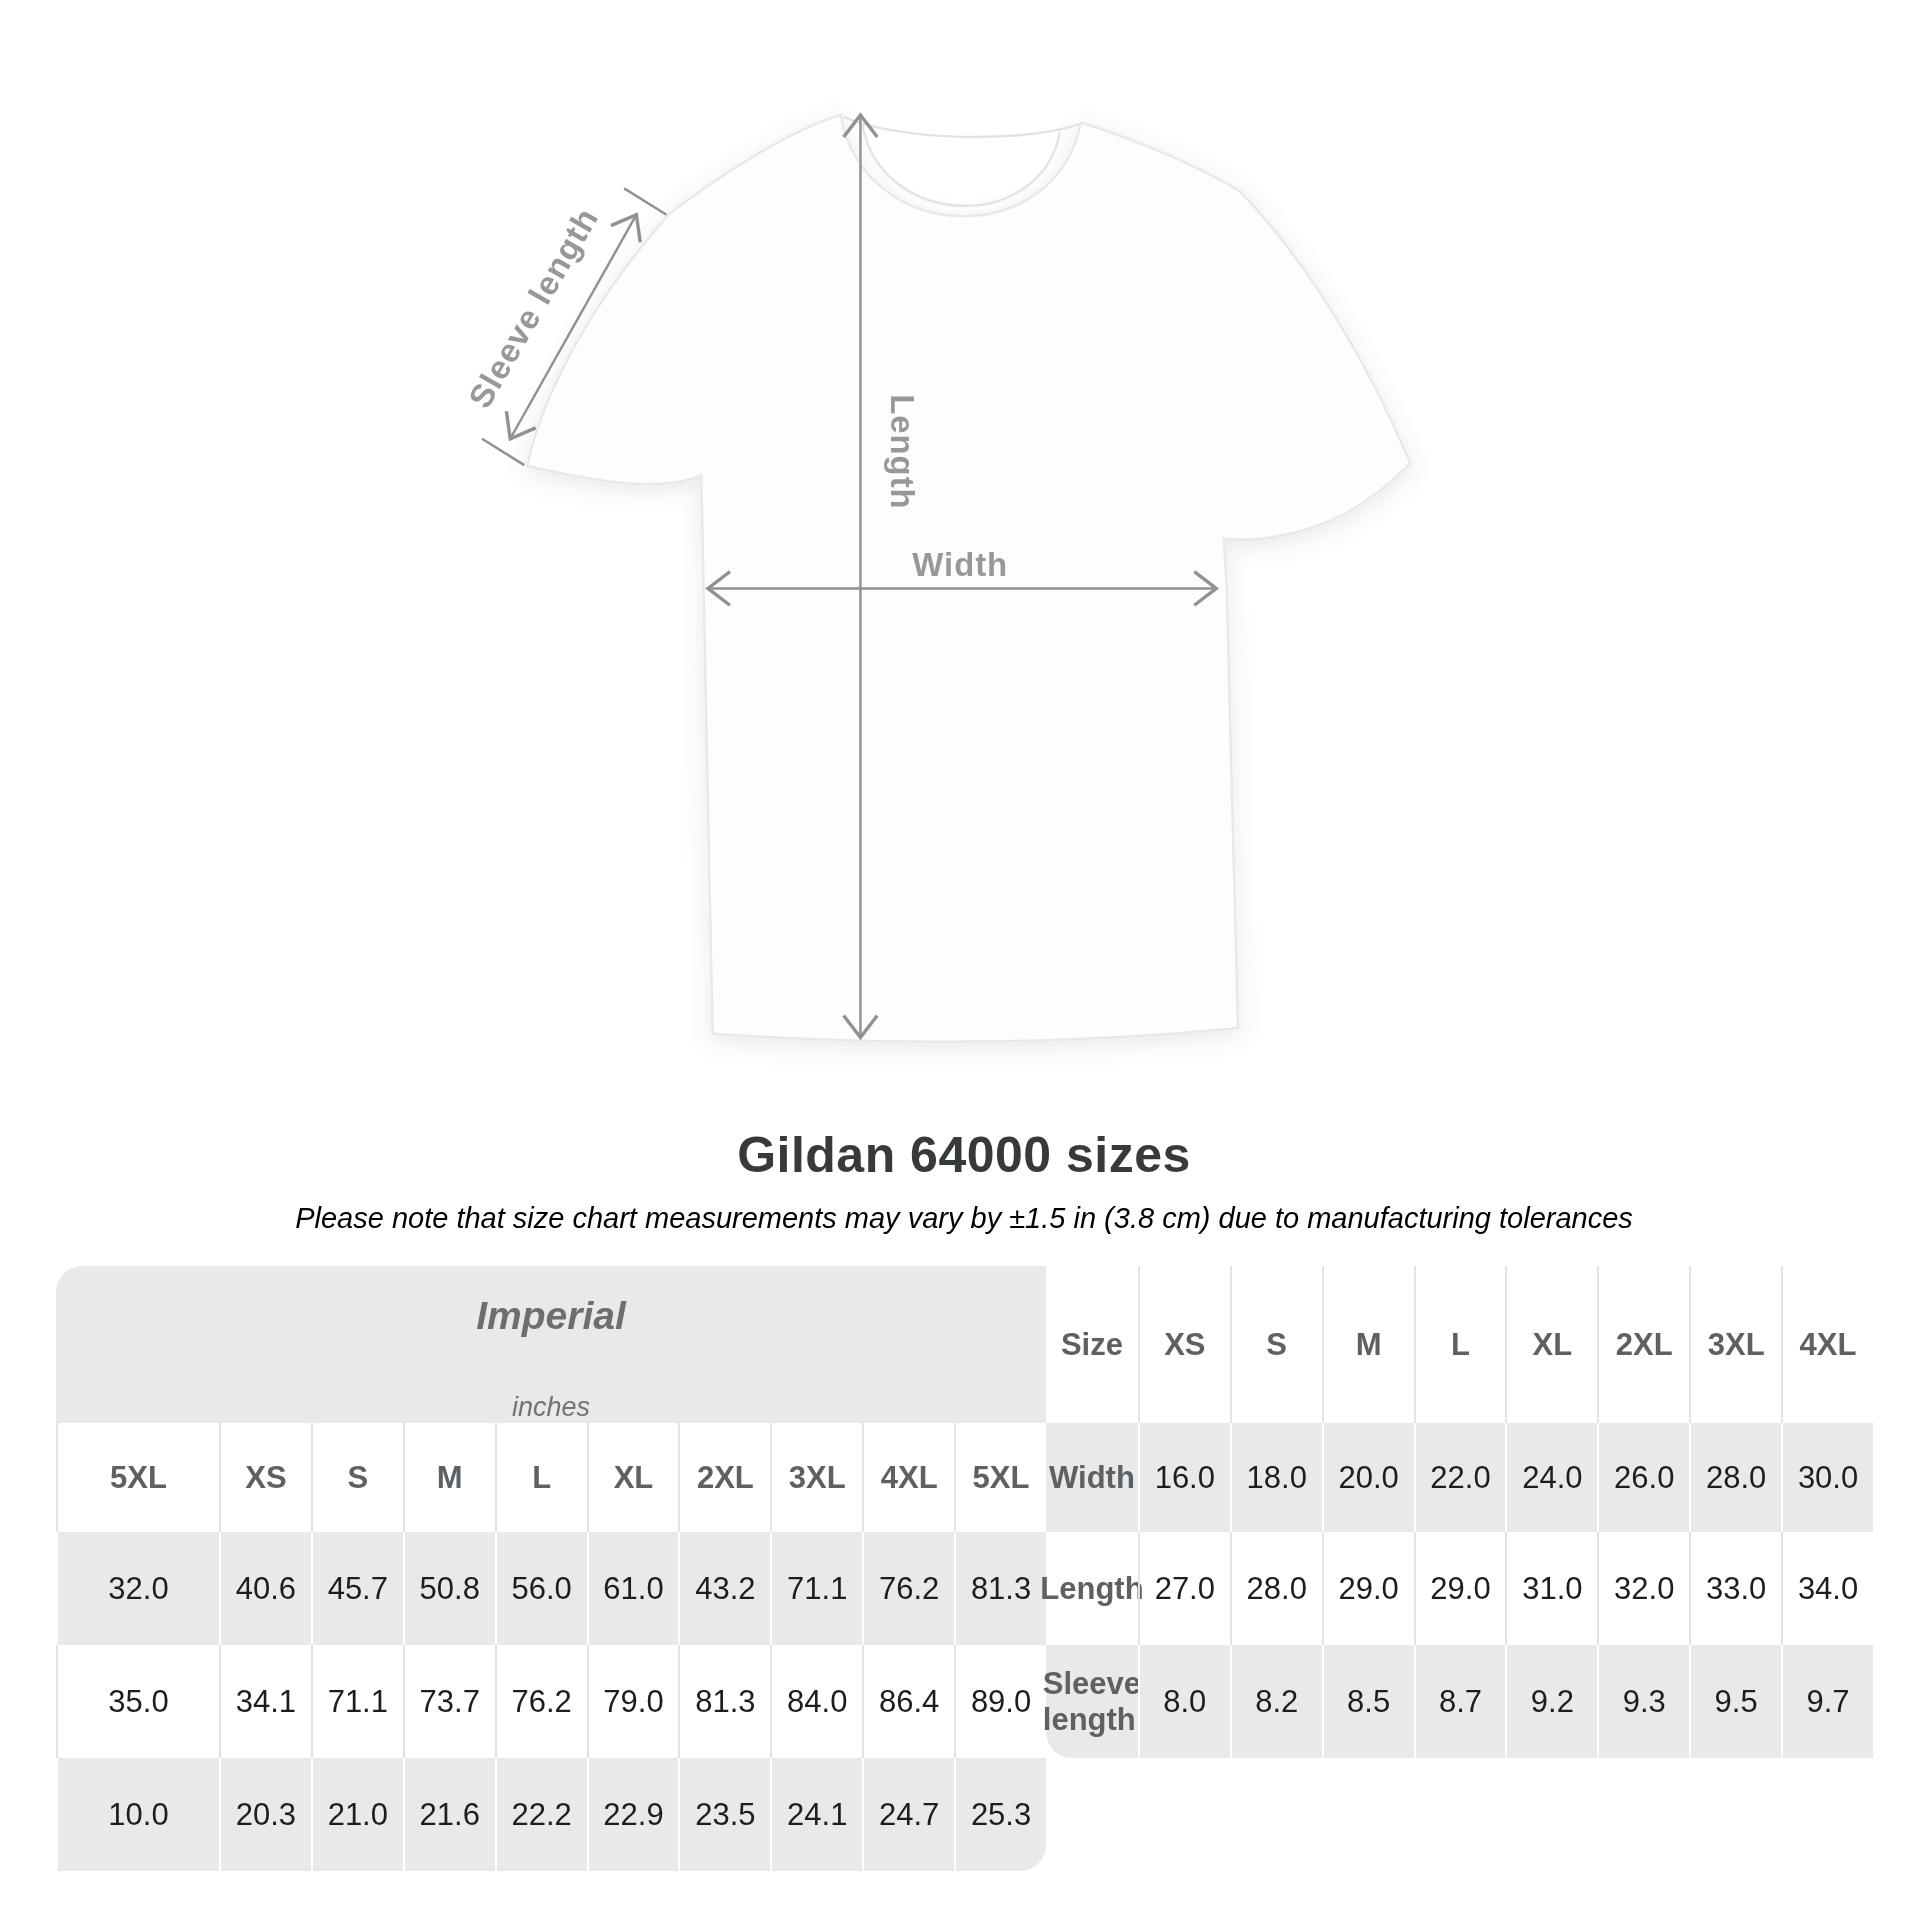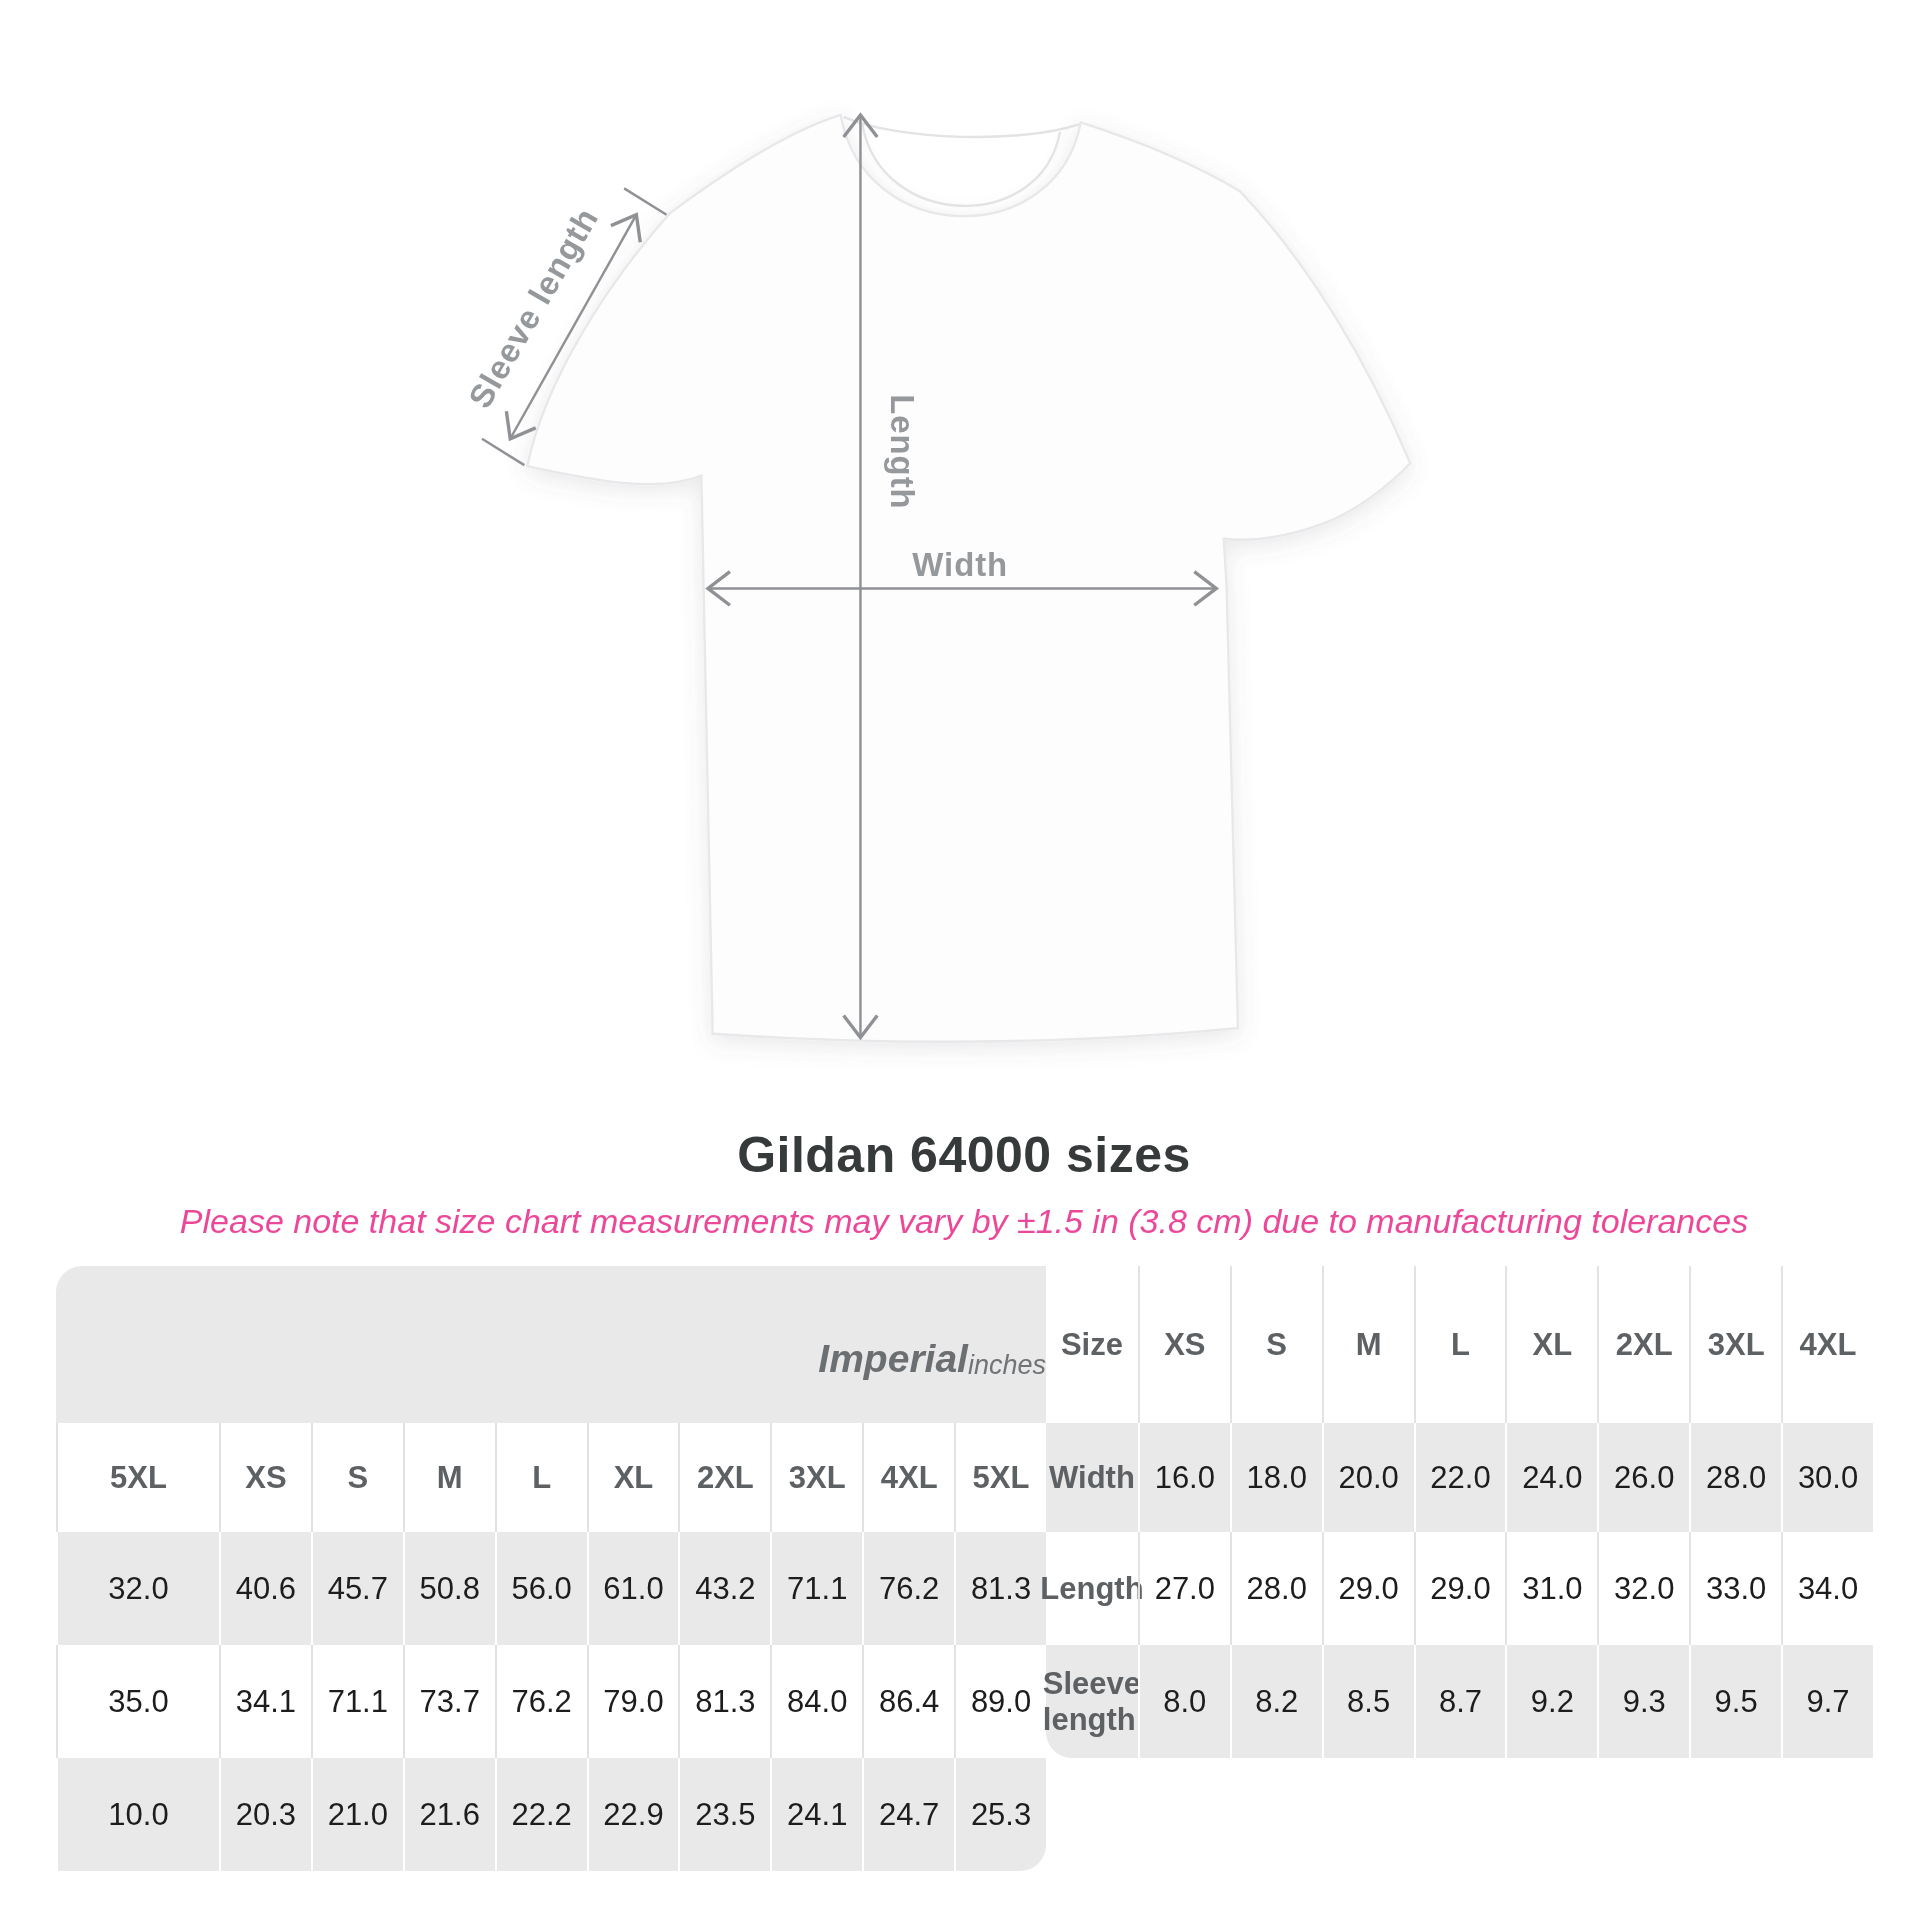--- a/index.html
+++ b/index.html
@@ -11,34 +11,34 @@
   .diagram{position:absolute;left:0;top:0;width:1928px;height:1111px;}
   .diagram svg{display:block;}
   .dim-label{font-weight:bold;font-size:35px;fill:#96999c;letter-spacing:1px;}
   
   .title{
     position:absolute;left:0;top:1126px;width:1928px;text-align:center;
     font-size:50px;font-weight:bold;color:#373a3b;letter-spacing:0.5px;
   }
   .subtitle{
     position:absolute;left:0;top:1202px;width:1928px;text-align:center;
-    font-size:34px;font-style:italic;color:#ec4899;
+    font-size:29px;font-style:italic;color:#000000;
   }
   
   .tbl{
     position:absolute;left:56px;top:1266px;width:1817px;height:605px;
     display:grid;
     grid-template-columns:163px repeat(18, 1fr);
     grid-template-rows:157px 109px 113px 113px 113px;
   }
   .cell{display:flex;align-items:center;justify-content:center;min-width:0;}
   .gray{background:#e9e9e9;}
   .sep-w{border-left:2.8px solid #ffffff;}
   .sep-g{border-left:2.8px solid #e2e2e2;}
-  .band{background:#e9e9e9;justify-content:flex-end;padding-top:28px;box-sizing:border-box;}
+  .band{background:#e9e9e9;flex-direction:column;justify-content:space-between;padding-top:28px;box-sizing:border-box;}
   .band-left{grid-column:1 / span 10;border-radius:26px 0 0 0;}
   .band-right{grid-column:11 / span 9;border-radius:0 26px 0 0;}
   .band-name{font-size:39px;font-weight:bold;font-style:italic;color:#6b6f71;}
   .band-unit{margin-top:13px;font-size:27px;font-style:italic;color:#707477;}
   .hdr{font-weight:bold;font-size:31px;color:#5d6164;}
   .lbl{font-weight:bold;font-size:31px;color:#5d6164;}
   .val{font-size:31px;color:#1d1d1e;}
   .rad-bl{border-radius:0 0 0 26px;}
   .rad-br{border-radius:0 0 26px 0;}
 </style>

